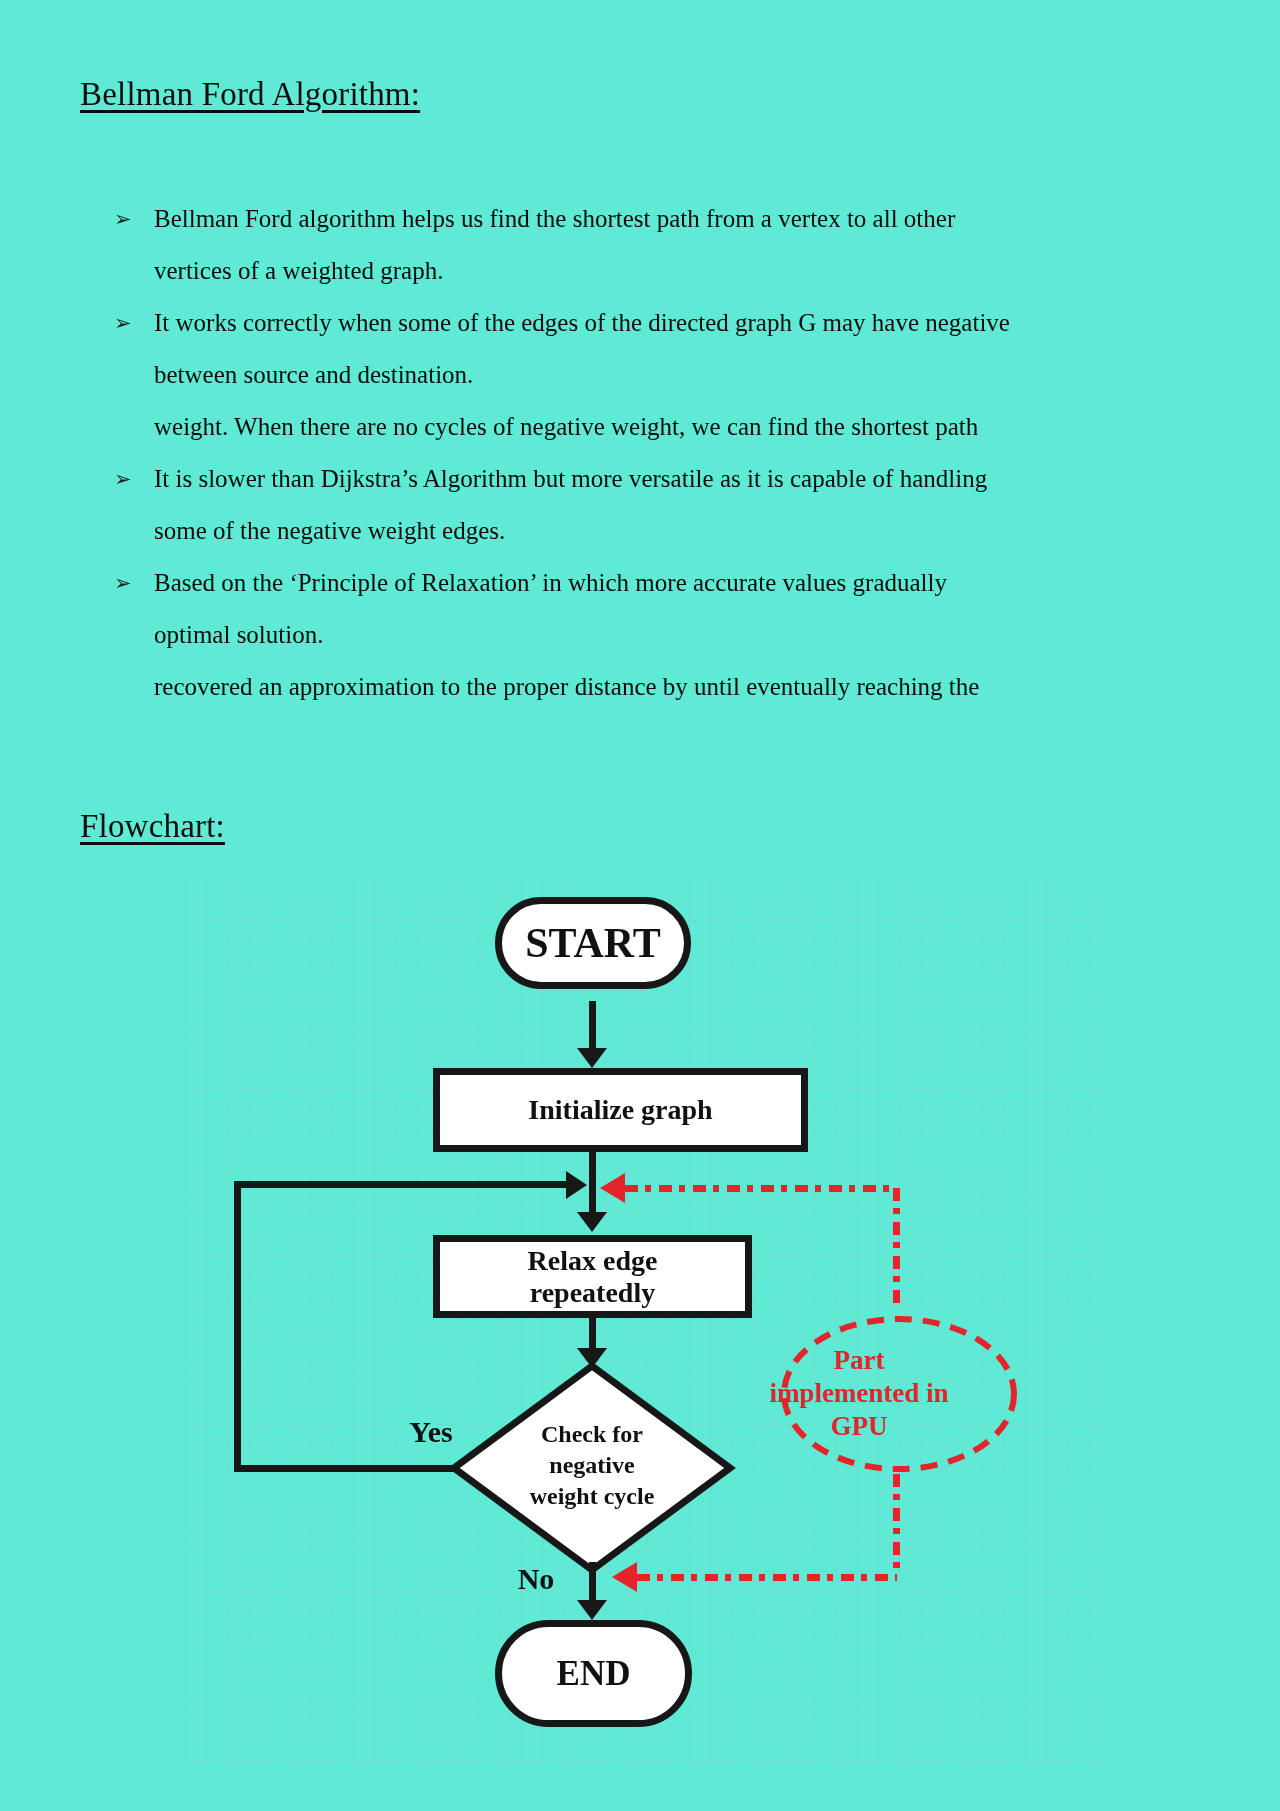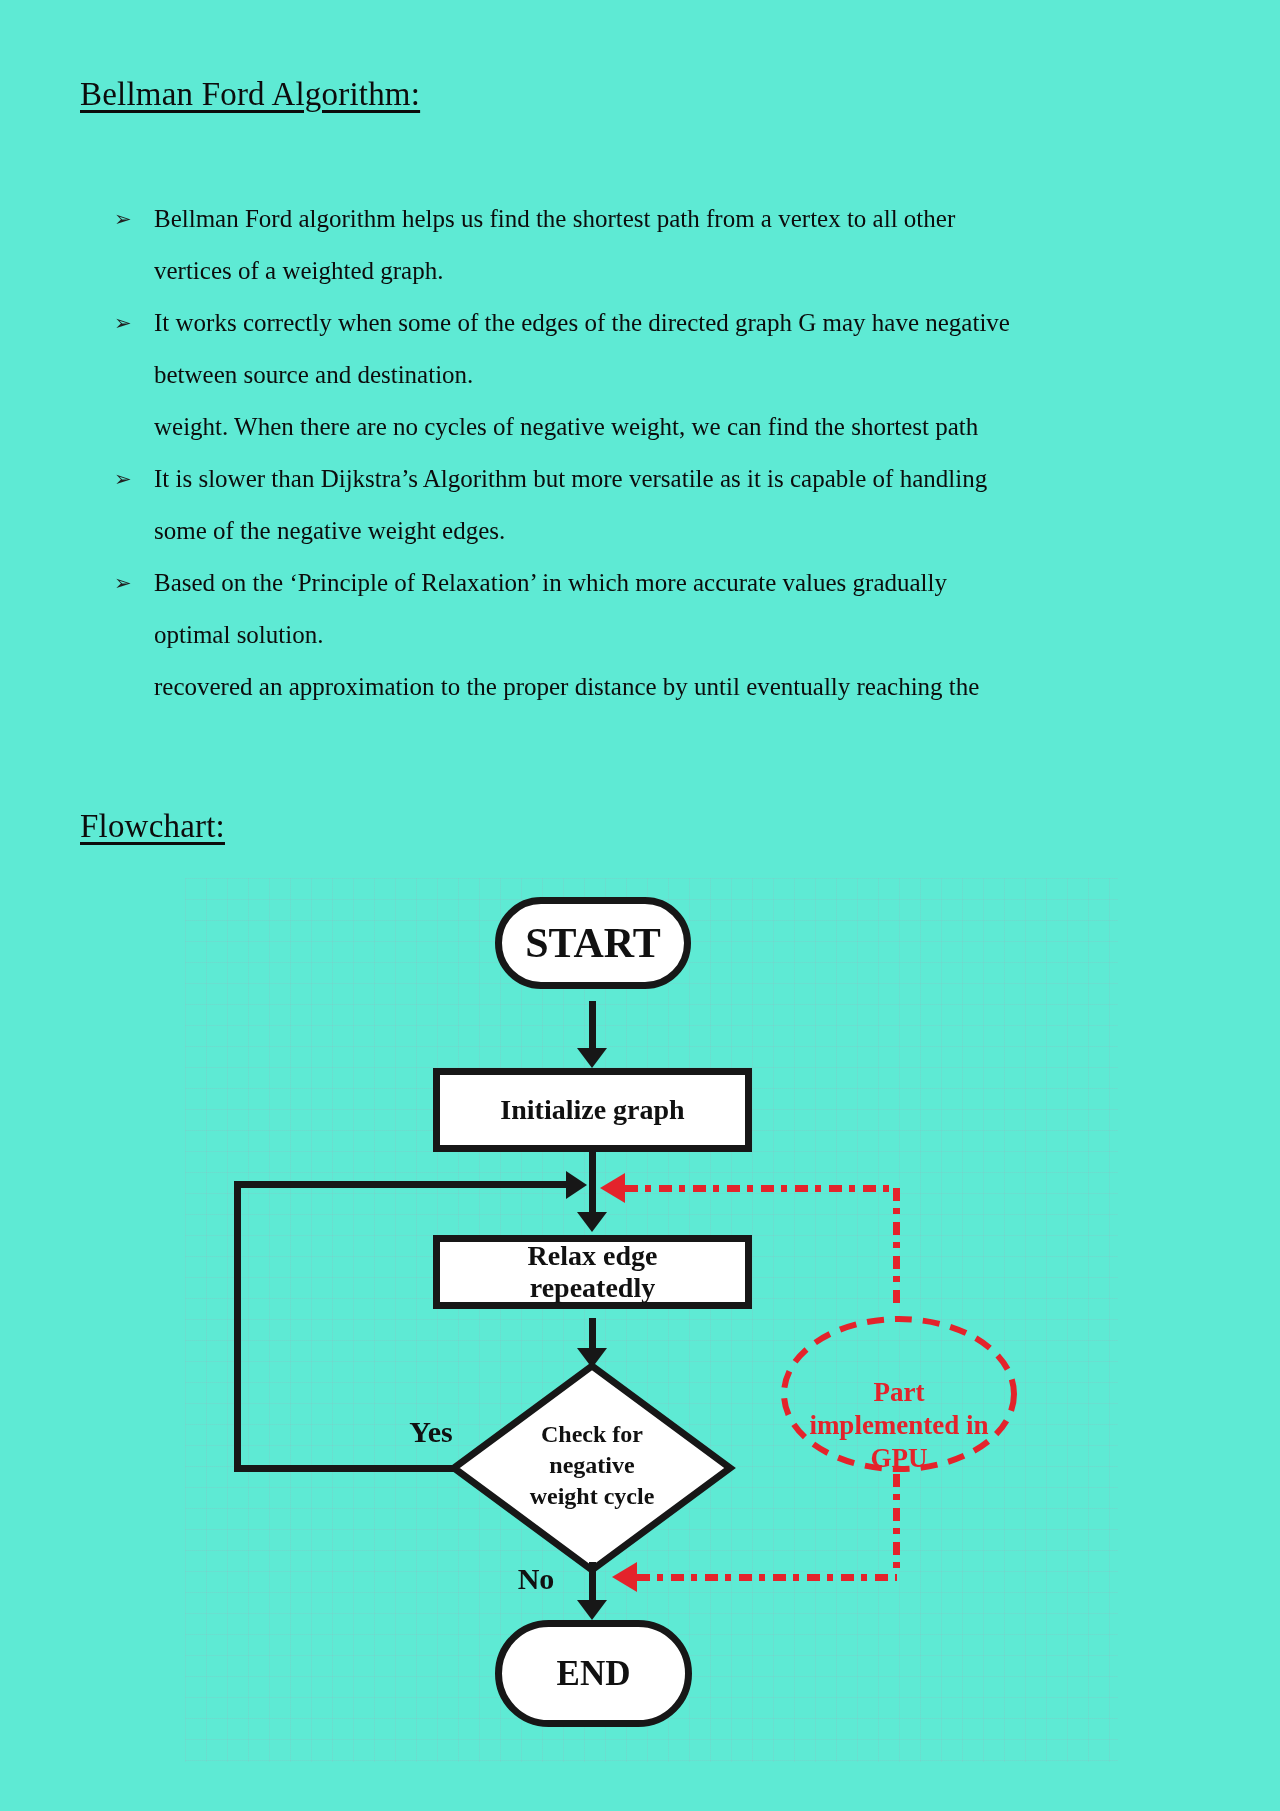--- a/index.html
+++ b/index.html
@@ -61,22 +61,22 @@
        background-image:repeating-linear-gradient(to right,
          var(--red) 0 13px, transparent 13px 20px,
          var(--red) 20px 26px, transparent 26px 34px);}
   .rdash-v{position:absolute;width:7px;
        background-image:repeating-linear-gradient(to bottom,
          var(--red) 0 13px, transparent 13px 20px,
          var(--red) 20px 26px, transparent 26px 34px);}
   .lbl{position:absolute;font-size:30px;font-weight:600;color:#111;text-align:center;}
   .dtext{position:absolute;left:448px;top:549px;width:288px;
          font-size:24px;line-height:31px;font-weight:600;text-align:center;color:#111;}
-  .etext{position:absolute;left:777px;top:474px;width:244px;
-         font-size:27px;line-height:33px;font-weight:600;text-align:center;color:var(--red);margin-top:32px;}
+  .etext{position:absolute;left:737px;top:474px;width:244px;
+         font-size:27px;line-height:33px;font-weight:600;text-align:center;color:var(--red);}
   svg{position:absolute;overflow:visible;}
 </style>
 </head>
 <body>
 
 <div class="page">
 
   <div class="h-underline" style="top:76px">Bellman Ford Algorithm:</div>
 
   <div class="bullets">
@@ -121,37 +121,37 @@
   <div class="flowchart">
     <div class="grid"></div>
 
     <div class="node stadium" style="left:495px;top:27px;width:196px;height:92px;font-size:42px;">
       <span>START</span>
     </div>
 
     <div class="vline" style="left:589px;top:131px;height:47px;"></div>
     <div class="ahd" style="left:577px;top:178px;"></div>
 
-    <div class="node" style="left:433px;top:198px;width:319px;height:84px;font-size:28px;">
+    <div class="node" style="left:433px;top:198px;width:375px;height:84px;font-size:28px;">
       <span>Initialize graph</span>
     </div>
 
     <div class="vline" style="left:589px;top:282px;height:60px;"></div>
     <div class="ahd" style="left:577px;top:342px;"></div>
 
     <div class="hline" style="left:234px;top:311px;width:332px;"></div>
     <div class="ahr" style="left:566px;top:301px;"></div>
     <div class="vline" style="left:234px;top:311px;height:291px;"></div>
     <div class="hline" style="left:234px;top:595px;width:228px;"></div>
 
     <div class="ahl-red" style="left:600px;top:303px;"></div>
     <div class="rdash-h" style="left:625px;top:315px;width:272px;"></div>
     <div class="rdash-v" style="left:893px;top:318px;height:122px;"></div>
 
-    <div class="node" style="left:433px;top:365px;width:319px;height:74px;font-size:28px;line-height:32px;">
+    <div class="node" style="left:433px;top:365px;width:319px;height:83px;font-size:28px;line-height:32px;">
       <span>
         <span style="display:block">Relax edge</span>
         <span style="display:block">repeatedly</span>
       </span>
     </div>
 
     <div class="vline" style="left:589px;top:448px;height:30px;"></div>
     <div class="ahd" style="left:577px;top:478px;"></div>
 
     <svg style="left:448px;top:492px;" width="288" height="212">

